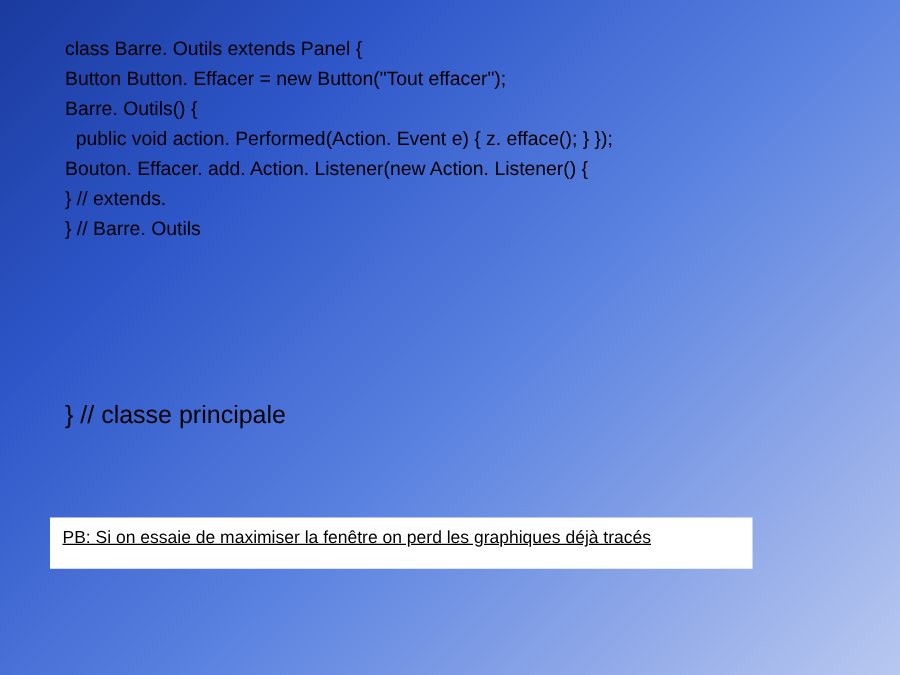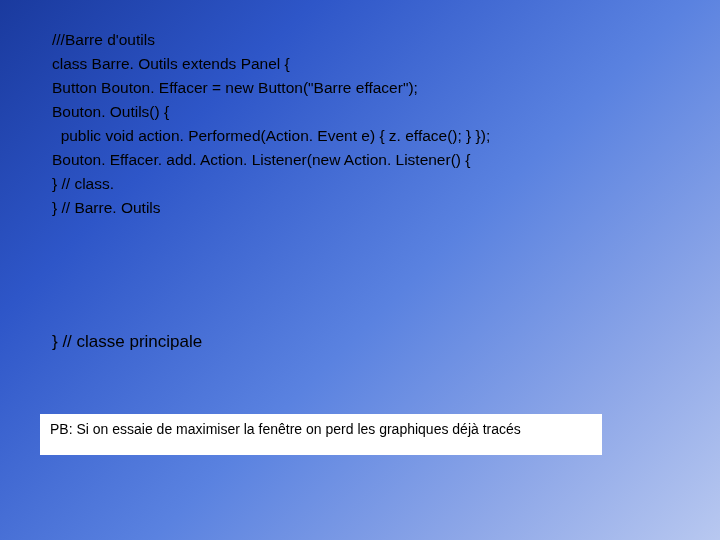--- a/index.html
+++ b/index.html
@@ -24,57 +24,57 @@
     right: 52px;
     color: #000;
     font-size: 15.5px;
     line-height: 1.55;
   }
   .code-line {
     white-space: pre-wrap;
   }
   .closing {
     position: absolute;
-    top: 332px;
+    top: 321px;
     left: 52px;
     color: #000;
-    font-size: 17px;
+    font-size: 20px;
   }
   .note-box {
     position: absolute;
     left: 40px;
     top: 414px;
     width: 562px;
     background: #ffffff;
     padding: 6px 10px 10px 10px;
     box-sizing: border-box;
     color: #000;
     font-size: 14px;
     line-height: 1.35;
+    text-decoration: underline;
   }
   .note-box .pb {
     margin: 0 0 6px 0;
   }
   .note-box .sol {
     margin: 0;
   }
 </style>
 </head>
 <body>
 
 <div class="slide">
 
   <div class="code-block">
-    <div class="code-line">///Barre d'outils</div>
     <div class="code-line">class Barre. Outils extends Panel {</div>
-    <div class="code-line">Button Bouton. Effacer = new Button("Barre effacer");</div>
-    <div class="code-line">Bouton. Outils() {</div>
+    <div class="code-line">Button Button. Effacer = new Button("Tout effacer");</div>
+    <div class="code-line">Barre. Outils() {</div>
     <div class="code-line">  public void action. Performed(Action. Event e) { z. efface(); } });</div>
     <div class="code-line">Bouton. Effacer. add. Action. Listener(new Action. Listener() {</div>
-    <div class="code-line">} // class.</div>
+    <div class="code-line">} // extends.</div>
     <div class="code-line">} // Barre. Outils</div>
   </div>
 
   <div class="closing">} // classe principale</div>
 
   <div class="note-box">
     <p class="pb">PB: Si on essaie de maximiser la fenêtre on perd les graphiques déjà tracés</p>
   </div>
 
 </div>

